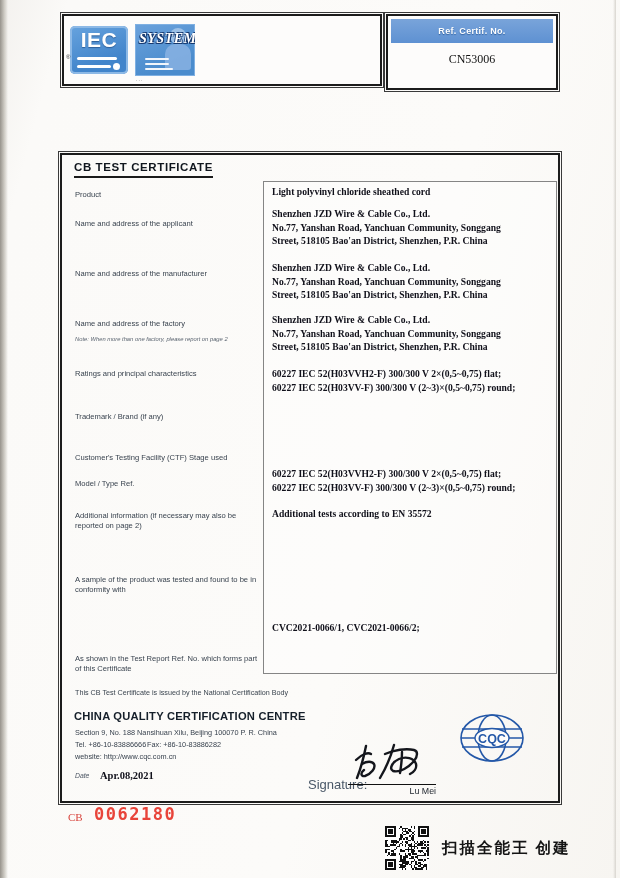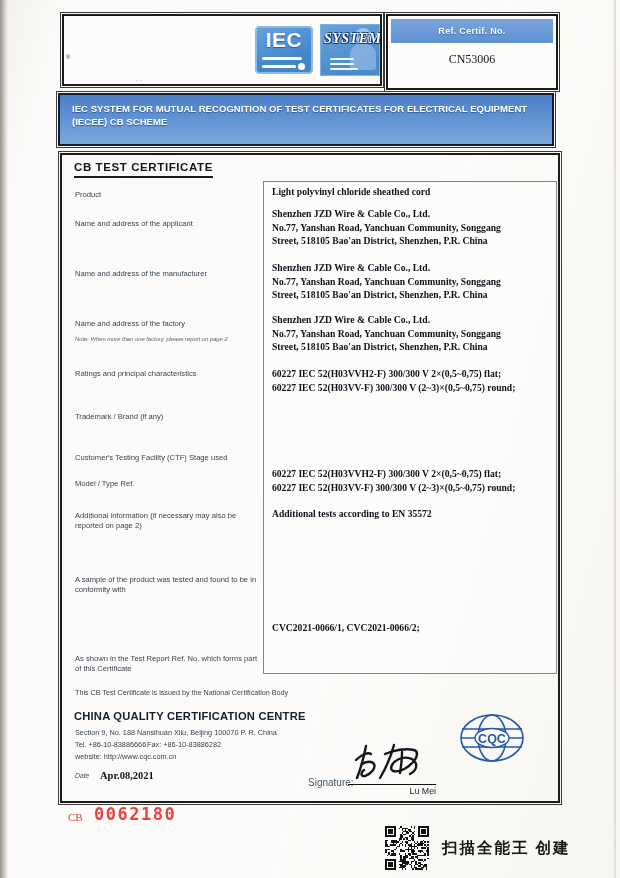--- a/index.html
+++ b/index.html
@@ -6,21 +6,21 @@
   .page{
     position:relative;width:620px;height:878px;overflow:hidden;
     background:linear-gradient(105deg,#f3f1ee 0%,#fbfaf8 8%,#fcfbf9 60%,#f7f5f1 100%);
     font-family:"Liberation Sans",sans-serif;color:#1a1a1a;
   }
   .scan-edge-left{position:absolute;left:0;top:0;width:8px;height:100%;
     background:linear-gradient(90deg,#97938c,#cfccc5 55%,rgba(255,255,255,0));}
   .scan-edge-right{position:absolute;right:4px;top:0;width:3px;height:100%;
     background:linear-gradient(90deg,rgba(255,255,255,0),#d8d5cf);}
 
-  .dbox{position:absolute;background:#fdfcfb;border:2px solid #1c1c1c;outline:1px solid #3a3a3a;outline-offset:1px;justify-content:flex-end;}
+  .dbox{position:absolute;background:#fdfcfb;border:2px solid #1c1c1c;outline:1px solid #3a3a3a;outline-offset:1px;}
 
   
   .logo-box{left:62px;top:14px;width:320px;height:72px;display:flex;align-items:center;padding-left:6px;box-sizing:border-box;}
   .iec-logo{position:relative;width:58px;height:48px;border-radius:5px;
     background:linear-gradient(160deg,#67a3de,#4285cb 70%);box-shadow:inset 0 0 0 2px #8db9e6;}
   .iec-logo .iec-txt{position:absolute;left:0;right:0;top:2px;text-align:center;
     color:#ffffff;font-weight:bold;font-size:21px;letter-spacing:0.5px;text-shadow:0 1px 1px #2d5f99;}
   .iec-bar1{position:absolute;left:7px;bottom:14px;width:40px;height:3.5px;background:#fff;border-radius:2px;}
   .iec-bar2{position:absolute;left:7px;bottom:6px;width:34px;height:3.5px;background:#fff;border-radius:2px;}
   .iec-dot{position:absolute;right:8px;bottom:4px;width:7px;height:7px;background:#fff;border-radius:50%;}
@@ -64,21 +64,21 @@
 
   
   .issued{position:absolute;left:75px;top:688px;font-size:7.2px;color:#3a444f;}
   .centre{position:absolute;left:74px;top:710px;font-weight:bold;font-size:11.2px;letter-spacing:0.2px;color:#151f2a;}
   .addr1{position:absolute;left:75px;top:728px;font-size:7.3px;color:#39434f;}
   .tel{position:absolute;left:75px;top:740px;font-size:7.3px;color:#39434f;}
   .fax{position:absolute;left:147px;top:740px;font-size:7.3px;color:#39434f;}
   .web{position:absolute;left:75px;top:752px;font-size:7.3px;color:#39434f;}
   .date-lbl{position:absolute;left:75px;top:772px;font-size:6.8px;font-style:italic;color:#4a5462;}
   .date-val{position:absolute;left:100px;top:770px;font-family:"Liberation Serif",serif;font-weight:bold;font-size:10.5px;color:#10101a;}
-  .sig-lbl{position:absolute;left:308px;top:777px;font-size:10px;color:#4a5868;}
+  .sig-lbl{position:absolute;left:308px;top:777px;font-size:13px;color:#4a5868;}
   .sig-line{position:absolute;left:348px;top:784px;width:88px;border-top:1.5px solid #111;}
   .sig-name{position:absolute;left:348px;top:786px;width:88px;text-align:right;font-size:8.8px;color:#1b222b;}
   .sig-art{position:absolute;left:352px;top:742px;}
   .cqc-logo{position:absolute;left:458px;top:712px;}
 
   
   .cb-prefix{position:absolute;left:68px;top:811px;font-family:"Liberation Serif",serif;font-size:11px;color:#d8453e;}
   .cb-number{position:absolute;left:94px;top:804px;font-family:"DejaVu Sans Mono",monospace;font-weight:bold;
     font-size:17px;letter-spacing:1.5px;color:#e8443a;}
   .qr{position:absolute;left:385px;top:826px;}
@@ -109,21 +109,20 @@
     </div>
   </div>
   <div class="reg-mark">®</div>
   <div class="tm-dots">...</div>
 
   <div class="dbox ref-box">
     <div class="ref-head">Ref. Certif. No.</div>
     <div class="ref-val">CN53006</div>
   </div>
 
-  <div class="dbox banner">IEC SYSTEM FOR MUTUAL RECOGNITION OF TEST CERTIFICATES FOR ELECTRICAL EQUIPMENT (IECEE) CB SCHEME</div>
 
   <div class="dbox main-box"></div>
   <div class="cert-title">CB TEST CERTIFICATE</div>
   <div class="value-box"></div>
 
   <div class="lbl" style="top:190px">Product</div>
   <div class="lbl" style="top:219px">Name and address of the applicant</div>
   <div class="lbl" style="top:269px">Name and address of the manufacturer</div>
   <div class="lbl" style="top:319px">Name and address of the factory</div>
   <div class="note" style="top:336px">Note: When more than one factory, please report on page 2</div>

